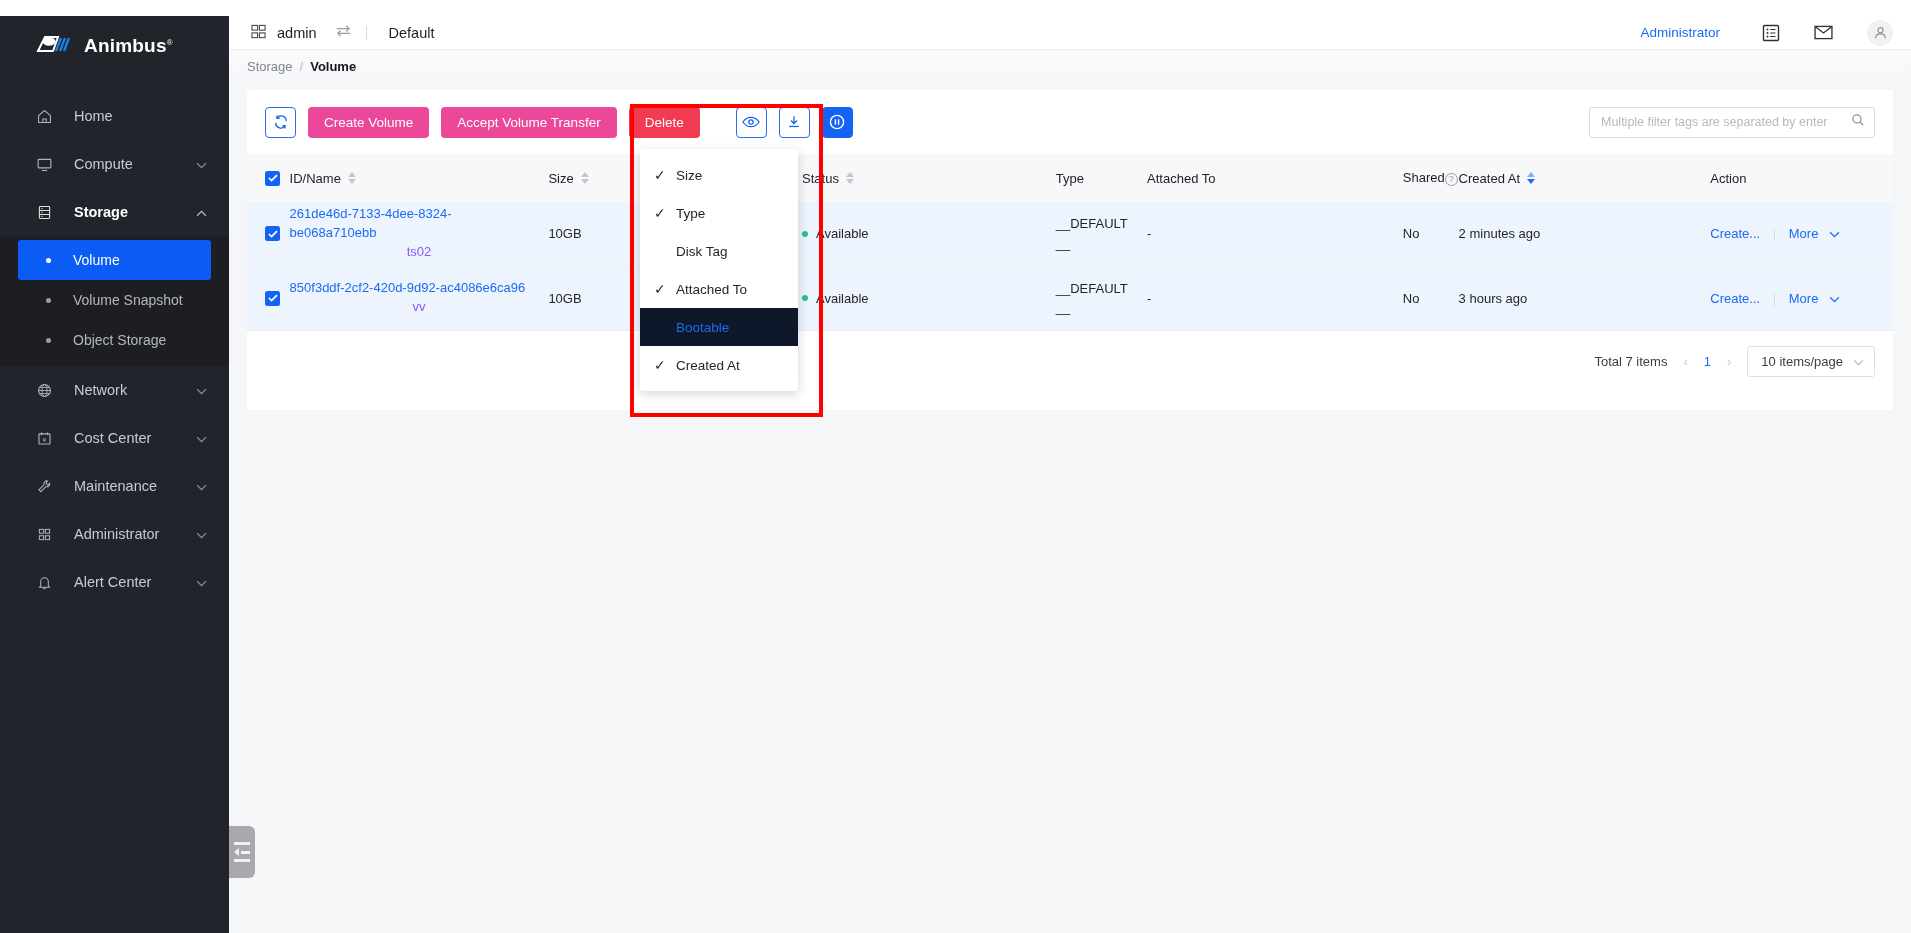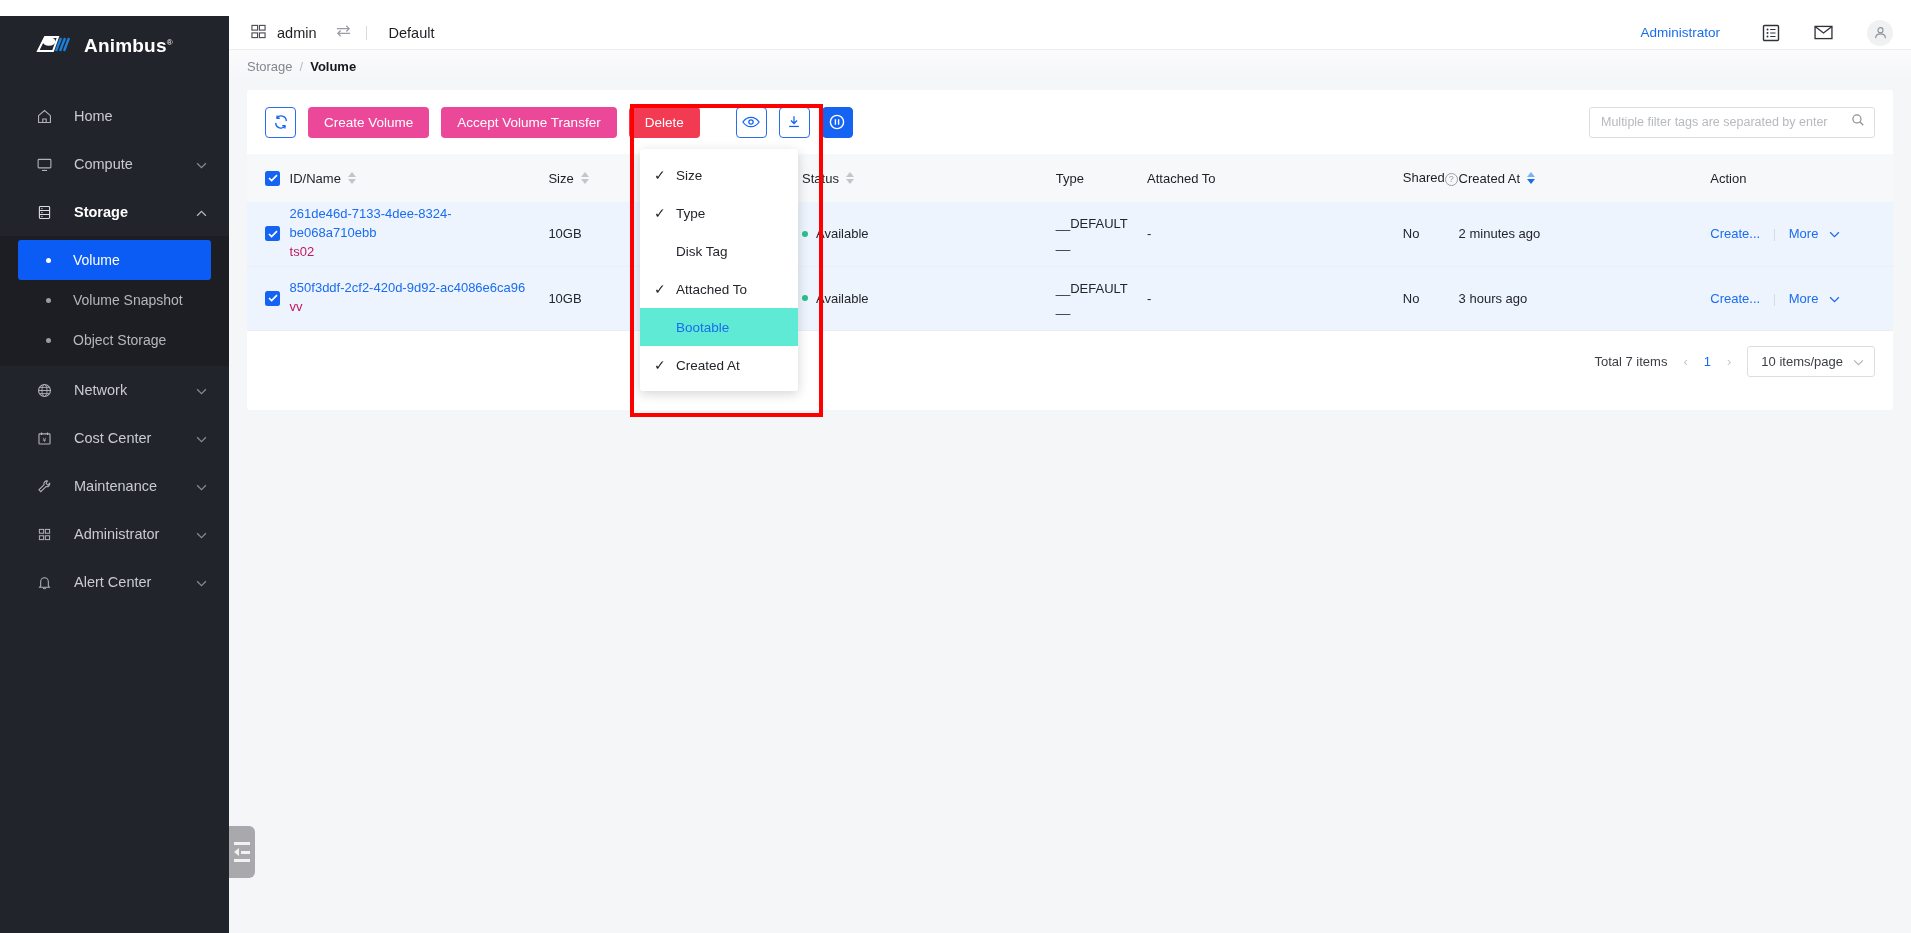--- a/index.html
+++ b/index.html
@@ -161,21 +161,21 @@
     position: absolute; z-index: 35;
     background: #ffffff; border-radius: 3px;
     box-shadow: 0 3px 12px rgba(0,0,0,.17);
     padding: 7px 0; width: 158px;
   }
   .dd-item {
     height: 38px; display: flex; align-items: center;
     font-size: 13.5px; color: #23252b; padding-left: 14px; cursor: pointer;
   }
   .dd-item .ck { width: 22px; flex: 0 0 22px; color: #23252b; font-size: 14px; }
-  .dd-item.sel { background: #5eead4; color: #1a6cf0; }
+  .dd-item.sel { background: #0f172a; color: #1a6cf0; }
   .dd-item.sel .ck { color: #1a6cf0; }
 
   
   table { width: 100%; border-collapse: collapse; table-layout: fixed; }
   thead th {
     background: #f7f8fa; height: 48px;
     font-size: 13px; color: #1d1f24; font-weight: 400;
     text-align: left; padding: 0 0 0 0; vertical-align: middle;
   }
   .th-in { display: flex; align-items: center; gap: 7px; }
@@ -186,21 +186,21 @@
   }
   tbody tr.selected td { background: #eef4fe; }
   .chk {
     width: 15px; height: 15px; border-radius: 2.5px;
     background: #1463f3; display: flex; align-items: center; justify-content: center;
     cursor: pointer;
   }
   .chk svg { display: block; }
   .idcell { line-height: 1.45; }
   .idcell .idtxt { color: #1a6cf0; cursor: pointer; }
-  .idcell .nm { color: #be185d; }
+  .idcell .nm { color: #8b5cf6; text-align: center; }
   .status { display: flex; align-items: center; gap: 8px; }
   .gdot { width: 6px; height: 6px; border-radius: 50%; background: #27c18b; }
   .typecell { line-height: 1.5; }
   .act { color: #1a6cf0; cursor: pointer; }
   .act-div { color: #d8dadd; margin: 0 9px; }
 
   .sorter { display: inline-flex; flex-direction: column; gap: 2px; }
   .sorter .up {
     width: 0; height: 0; border-left: 4px solid transparent;
     border-right: 4px solid transparent; border-bottom: 5px solid #c2c5ca;

